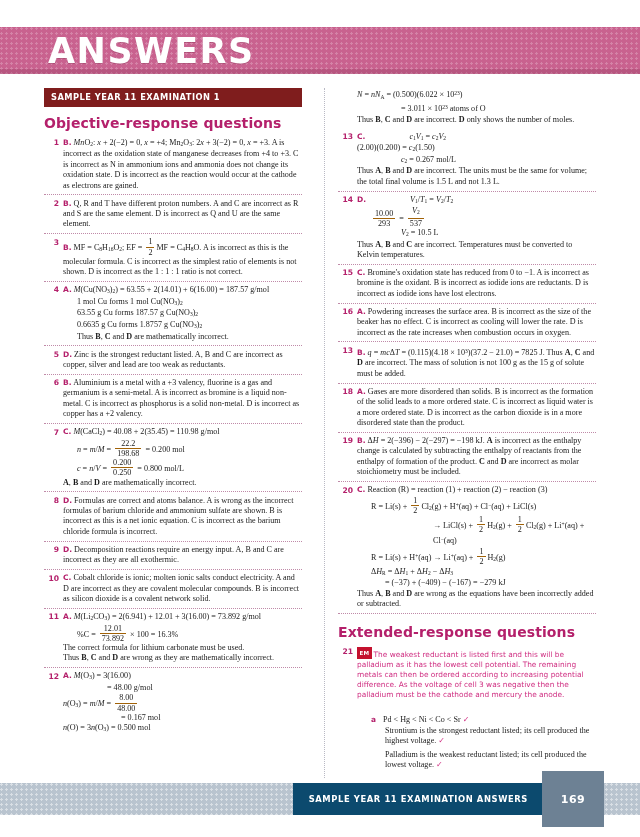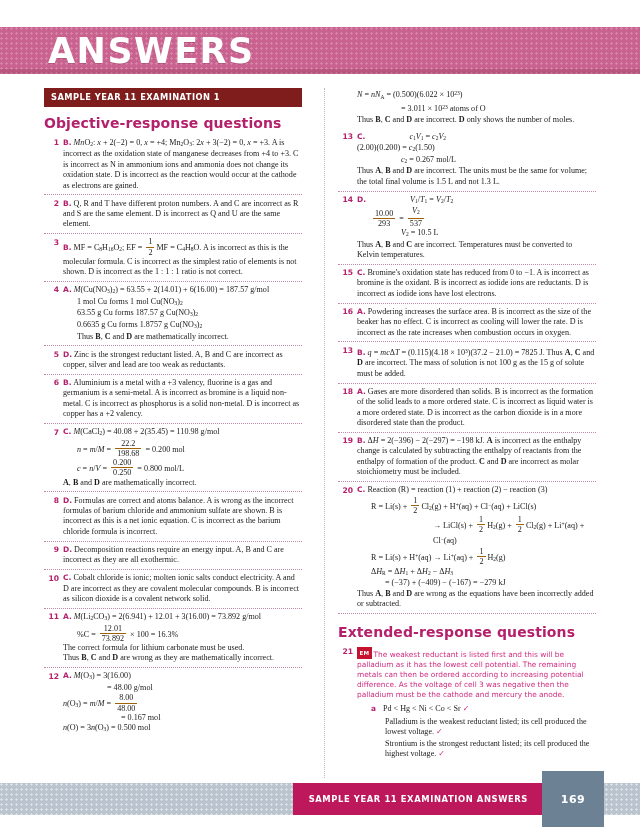--- a/index.html
+++ b/index.html
@@ -157,21 +157,21 @@
     background:#b9c4cf;
     background-image:
       radial-gradient(circle at 1.5px 1.5px, rgba(255,255,255,.45) 1.1px, transparent 1.2px);
     background-size:5px 5px;
   }
   .footer-inner{
     position:absolute;right:0;bottom:22px;height:32px;
     display:flex;align-items:center;
   }
   .footer-label{
-    background:#be185d;
+    background:#0c4a6e;
     color:#ffffff;
     font-family:"DejaVu Sans", sans-serif;
     font-weight:bold;
     font-size:8.4px;
     letter-spacing:.6px;
     padding:6.5px 14px 6.5px 16px;
     height:19px;
     line-height:19px;
     box-sizing:content-box;
     display:flex;align-items:center;text-align:center;
@@ -406,23 +406,23 @@
         <p>Thus <b>A</b>, <b>B</b> and <b>D</b> are wrong as the equations have been incorrectly added or subtracted.</p>
       </div>
     </div>
 
     <div class="sub-head spaced">Extended-response questions</div>
 
     <div class="ans noline" style="border-top:none;">
       <div class="num">21</div>
       <div class="body">
         <p class="sans pink-text"><span class="em-badge">EM</span><span>The weakest reductant is listed first and this will be palladium as it has the lowest cell potential. The remaining metals can then be ordered according to increasing potential difference. As the voltage of cell 3 was negative then the palladium must be the cathode and mercury the anode.</span></p>
-        <p class="ind1" style="margin-top:3px;"><span class="bullet-a">a</span><span>Pd &lt; Hg &lt; Ni &lt; Co &lt; Sr</span> <span class="tick">✓</span></p>
+        <p class="ind1" style="margin-top:14px;"><span class="bullet-a">a</span><span>Pd &lt; Hg &lt; Ni &lt; Co &lt; Sr</span> <span class="tick">✓</span></p>
+        <p class="ind2" style="margin-top:1px;"><span>Strontium is the strongest reductant listed; its cell produced the highest voltage.</span> <span class="tick">✓</span></p>
         <p class="ind2" style="margin-top:3px;"><span>Palladium is the weakest reductant listed; its cell produced the lowest voltage.</span> <span class="tick">✓</span></p>
-        <p class="ind2" style="margin-top:1px;"><span>Strontium is the strongest reductant listed; its cell produced the highest voltage.</span> <span class="tick">✓</span></p>
       </div>
     </div>
 
   </div>
 
   <div class="footer-band"></div>
   <div class="footer-inner">
     <div class="footer-label">SAMPLE YEAR 11 EXAMINATION ANSWERS</div>
     <div class="footer-page">169</div>
     <div class="footer-tail"></div>

